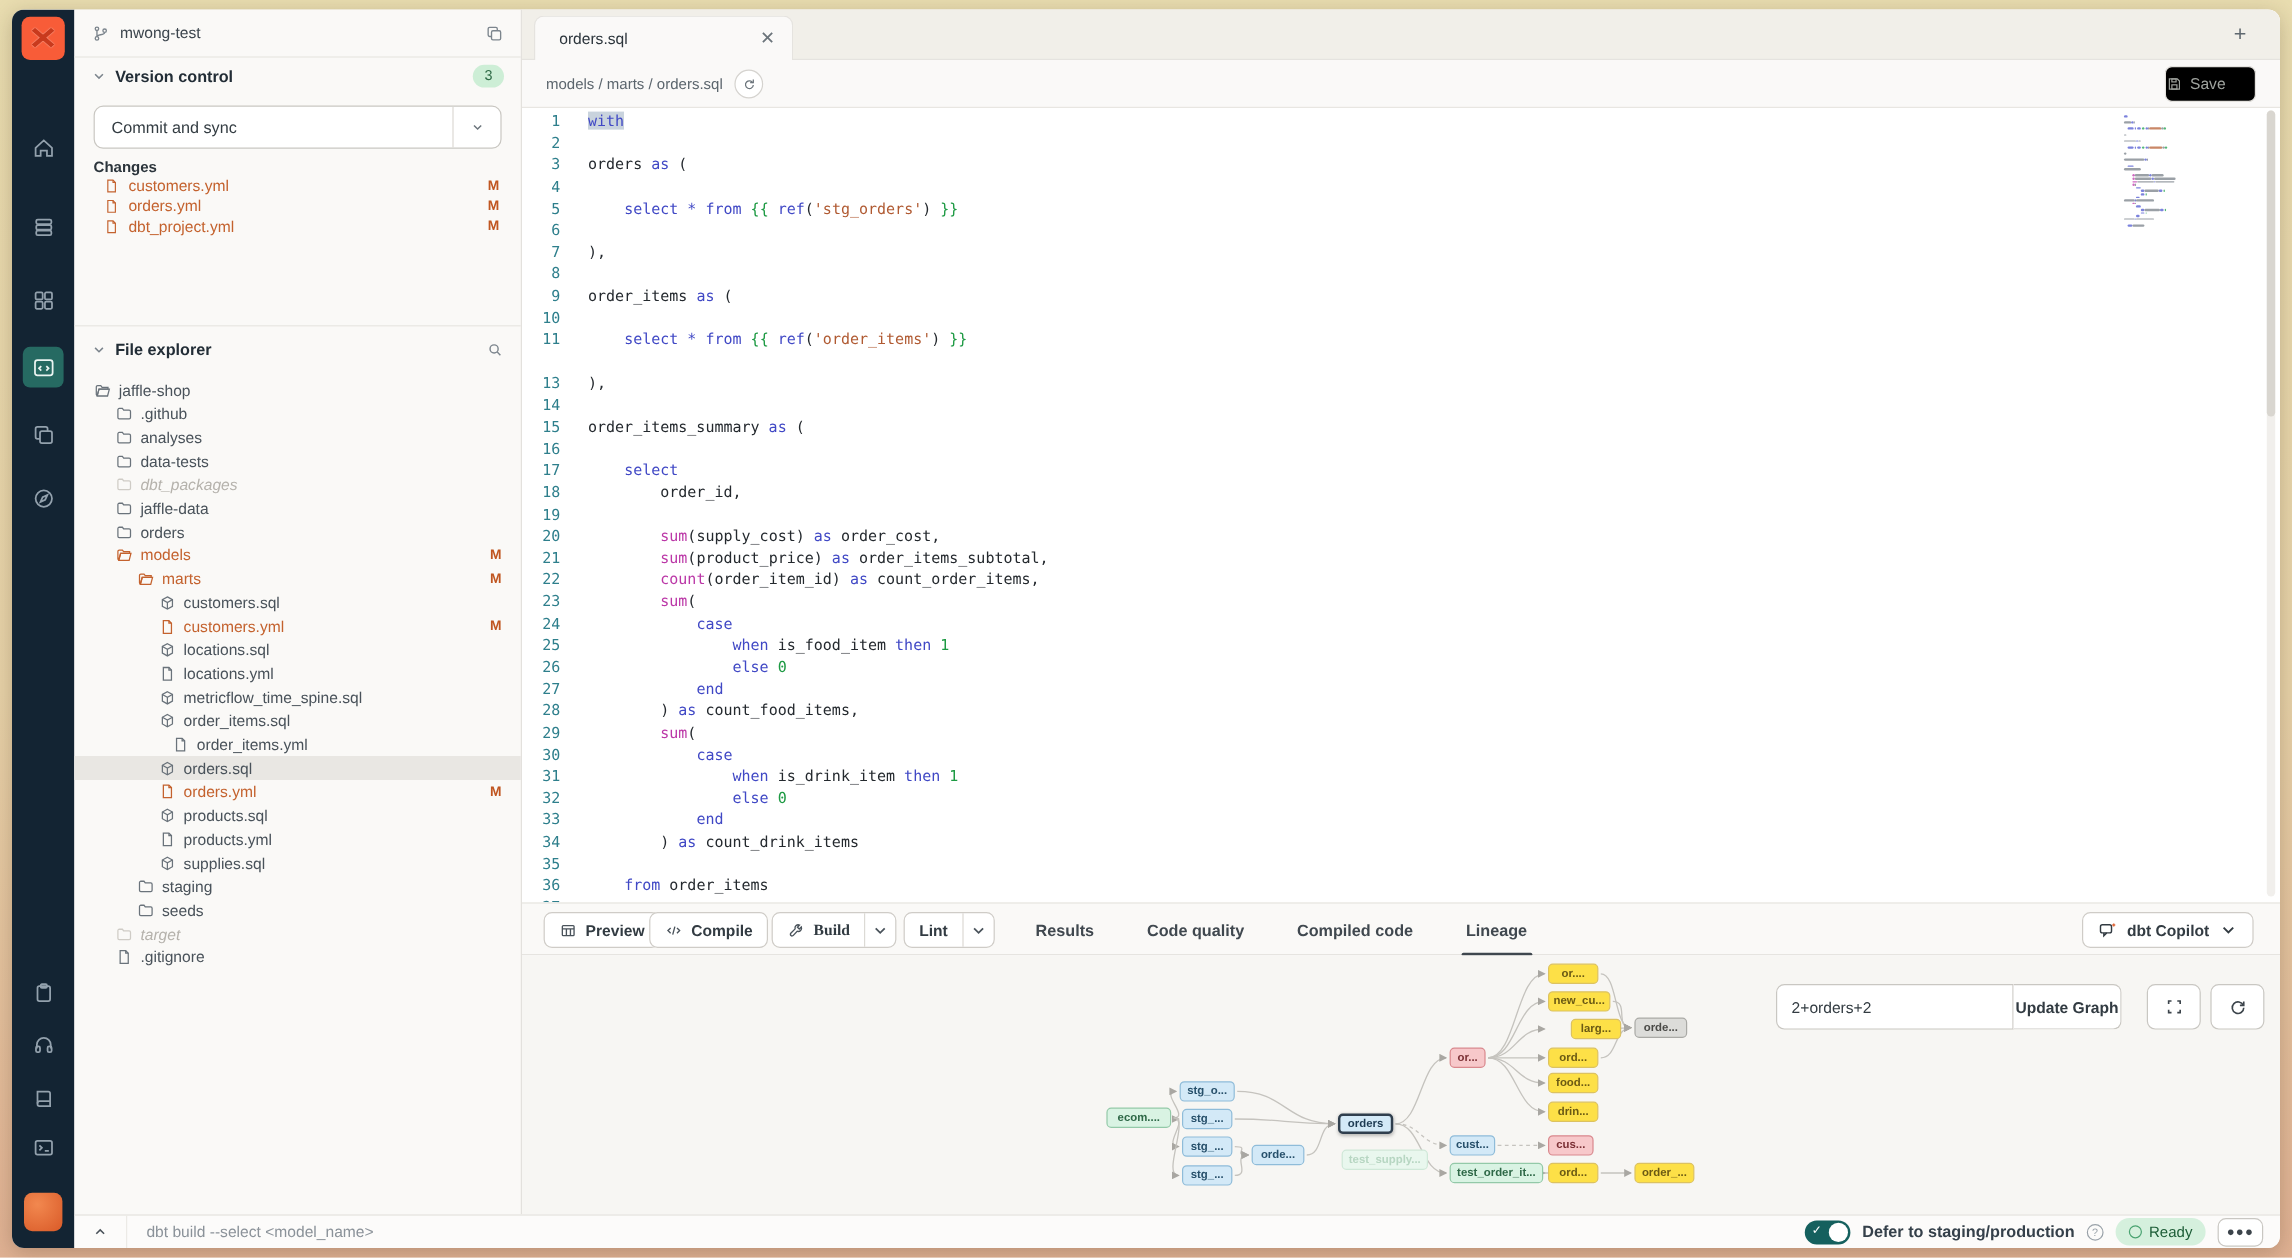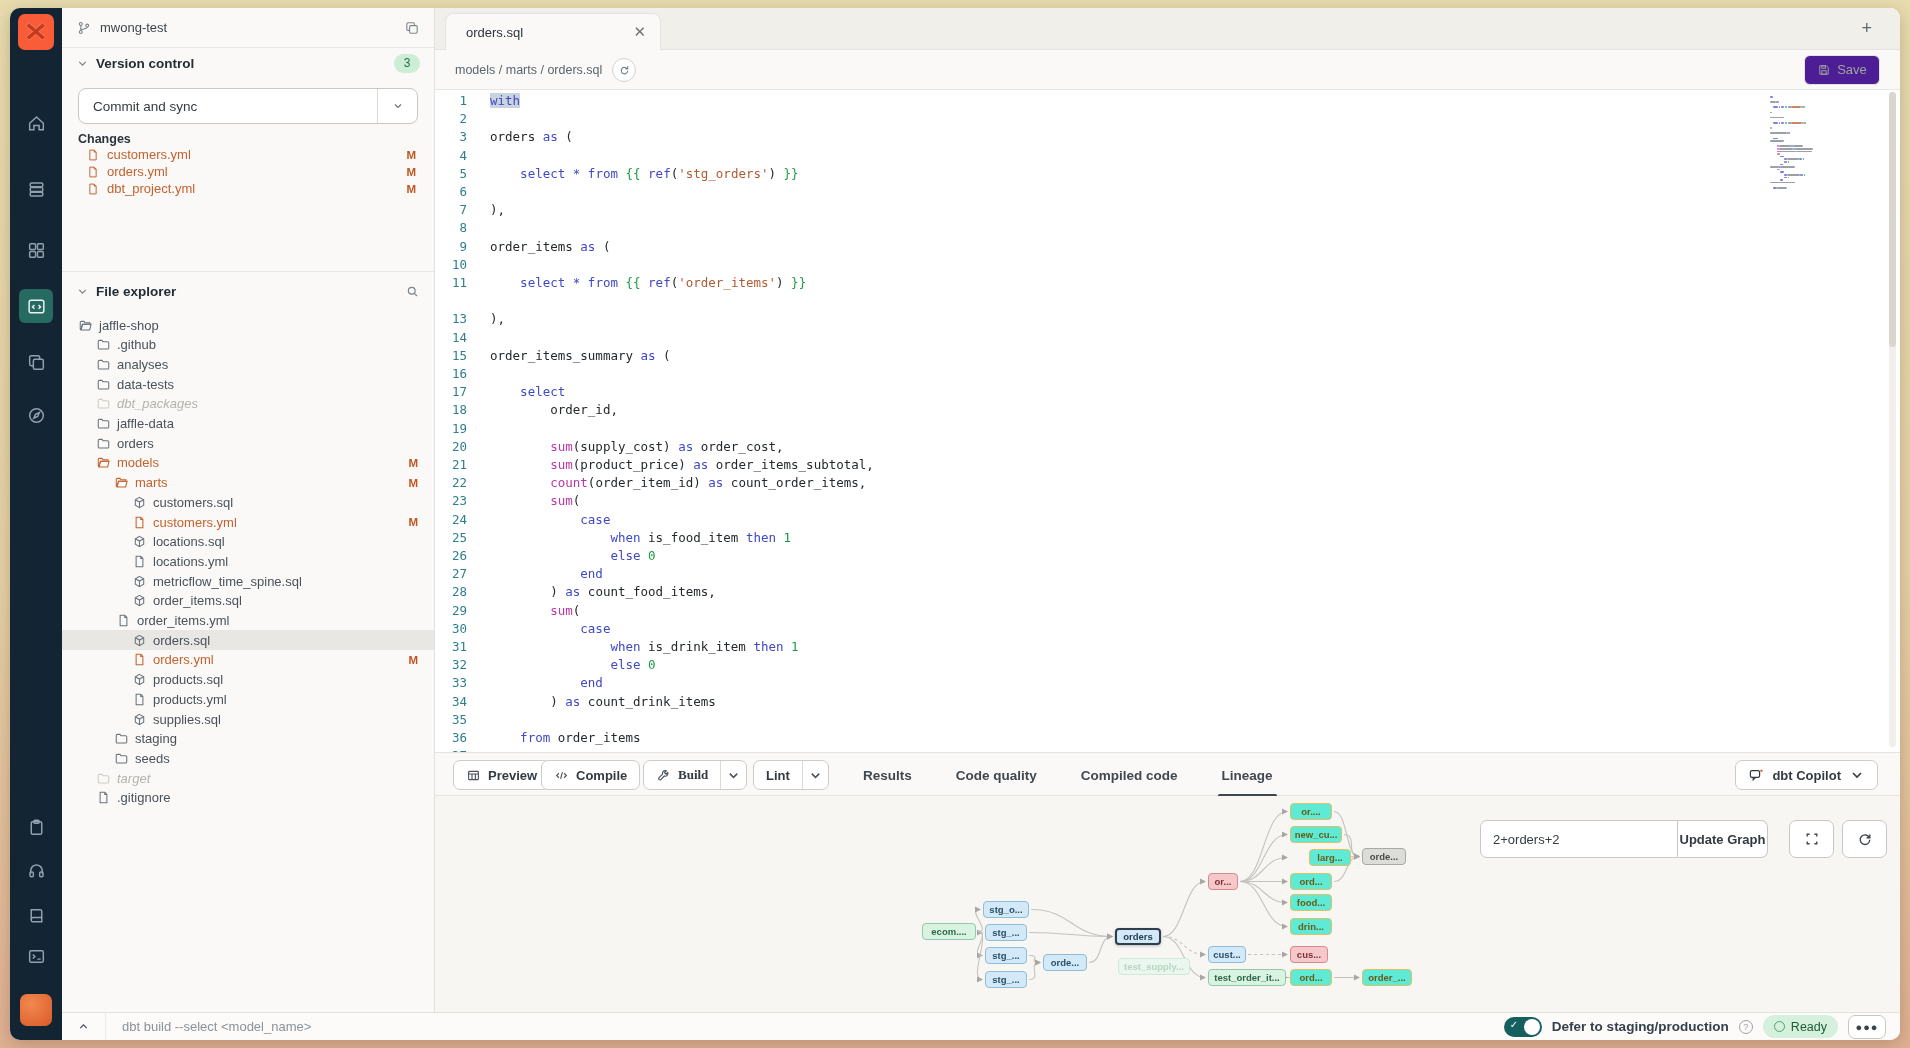--- a/index.html
+++ b/index.html
@@ -68,22 +68,22 @@
     border:1px solid #e5e3df; border-bottom:none; border-radius:8px 8px 0 0;
     display:flex; align-items:center; padding:0 14px 0 20px; font-size:13px; color:#2b343b; }
   .tab .close { margin-left:auto; color:#6b747b; font-size:15px; }
   .plus-btn { position:absolute; right:28px; top:10px; font-size:18px; color:#5f686f; }
   .crumbrow { position:absolute; left:0; right:0; top:42px; height:40px; background:#faf9f8;
     border-bottom:1px solid #e8e6e2; display:flex; align-items:center; padding:0 20px; gap:10px; }
   .crumb { font-size:12.5px; color:#5b656d; }
   .link-btn { width:24px; height:24px; border:1px solid #d5d3cf; border-radius:50%; background:#fff;
     display:flex; align-items:center; justify-content:center; color:#6b747b; }
   .link-btn svg { width:13px; height:13px; }
-  .save-btn { margin-left:auto; width:76px; height:30px; background:#4c1d95; border:1px solid #e4e2de;
-    border-radius:6px; display:flex; align-items:center; justify-content:center; gap:6px;
+  .save-btn { margin-left:auto; width:76px; height:30px; background:#000000; border:1px solid #e4e2de;
+    border-radius:6px; display:flex; align-items:center; gap:6px;
     color:#a0a49f; font-size:13px; }
   .save-btn svg { width:14px; height:14px; }
   
   .editor { position:absolute; left:0; right:0; top:82px; height:662px; background:#fff; overflow:hidden;
     font-family:"DejaVu Sans Mono", monospace; font-size:12.5px; }
   .cline { position:absolute; left:0; right:0; height:18.2px; white-space:pre; line-height:18.2px; }
   .cline .num { position:absolute; left:0; width:44px; text-align:right; padding-right:12px;
     color:#2e7f8c; }
   .cline .code { position:absolute; left:55px; color:#24292e; }
   .tok-k { color:#4048c5; } .tok-f { color:#bb37a7; } .tok-j { color:#1d9a43; }
@@ -121,21 +121,21 @@
     border-radius:0 7px 7px 0; display:flex; align-items:center; justify-content:center;
     font-size:13px; font-weight:bold; color:#323b42; }
   .sqbtn { position:absolute; top:24px; width:45px; height:38px; background:#fff; border:1px solid #c9c7c2;
     border-radius:7px; display:flex; align-items:center; justify-content:center; color:#3c444b; }
   .sqbtn svg { width:16px; height:16px; }
   .gnode { position:absolute; height:17px; border-radius:4px; border:1px solid; font-size:9.5px;
     display:flex; align-items:center; justify-content:center; padding:0 4px; overflow:hidden;
     white-space:nowrap; font-weight:bold; }
   .nt-blue { background:#d3e9f7; border-color:#8fbcd9; color:#27506b; }
   .nt-mint { background:#d9f3e3; border-color:#93c9a8; color:#2e6847; }
-  .nt-yellow { background:#5eead4; border-color:#dcc261; color:#6b5a14; }
+  .nt-yellow { background:#fde047; border-color:#dcc261; color:#6b5a14; }
   .nt-pink { background:#f7c8ca; border-color:#d9888d; color:#7c3136; }
   .nt-grey { background:#dcdcd9; border-color:#a9a9a5; color:#4a4a47; }
   .nt-selected { background:#d3e9f7; border:2px solid #2f3e4d; color:#1d3a52; box-shadow:0 1px 3px rgba(0,0,0,.25); }
   .nt-faded { background:#e9f7ee; border-color:#cfe8d8; color:#b7d6c2; }
   
   .bottombar { position:absolute; left:52px; right:0; bottom:0; height:28px; background:#fcfbfa;
     border-top:1px solid #e3e1dc; display:flex; align-items:center; }
   .bb-chev { width:44px; height:100%; display:flex; align-items:center; justify-content:center;
     color:#4a525a; border-right:1px solid #eceae6; }
   .bb-chev svg { width:13px; height:13px; }
@@ -402,21 +402,21 @@
             </svg></span>
           <span>metricflow_time_spine.sql</span>
         </div>
         <div class="tree-row" style="top: 282.8px; padding-left: 70px;">
           <span class="ticon"><svg viewBox="0 0 20 20" fill="none" stroke="currentColor" stroke-width="1.4">
               <path d="M10 3.2l5.6 3.1v7.4L10 16.8l-5.6-3.1V6.3Z"></path>
               <path d="M4.4 6.3 10 9.4l5.6-3.1M10 9.4v7.4"></path>
             </svg></span>
           <span>order_items.sql</span>
         </div>
-        <div class="tree-row" style="top: 302.5px; padding-left: 54px;">
+        <div class="tree-row" style="top: 302.5px; padding-left: 81px;">
           <span class="ticon"><svg viewBox="0 0 20 20" fill="none" stroke="currentColor" stroke-width="1.4">
               <path d="M5.5 3h6.2l2.8 2.8V17H5.5Z"></path>
               <path d="M11.7 3v2.8h2.8"></path>
             </svg></span>
           <span>order_items.yml</span>
         </div>
         <div class="tree-row selected" style="top: 322.2px; padding-left: 70px;">
           <span class="ticon"><svg viewBox="0 0 20 20" fill="none" stroke="currentColor" stroke-width="1.4">
               <path d="M10 3.2l5.6 3.1v7.4L10 16.8l-5.6-3.1V6.3Z"></path>
               <path d="M4.4 6.3 10 9.4l5.6-3.1M10 9.4v7.4"></path>

